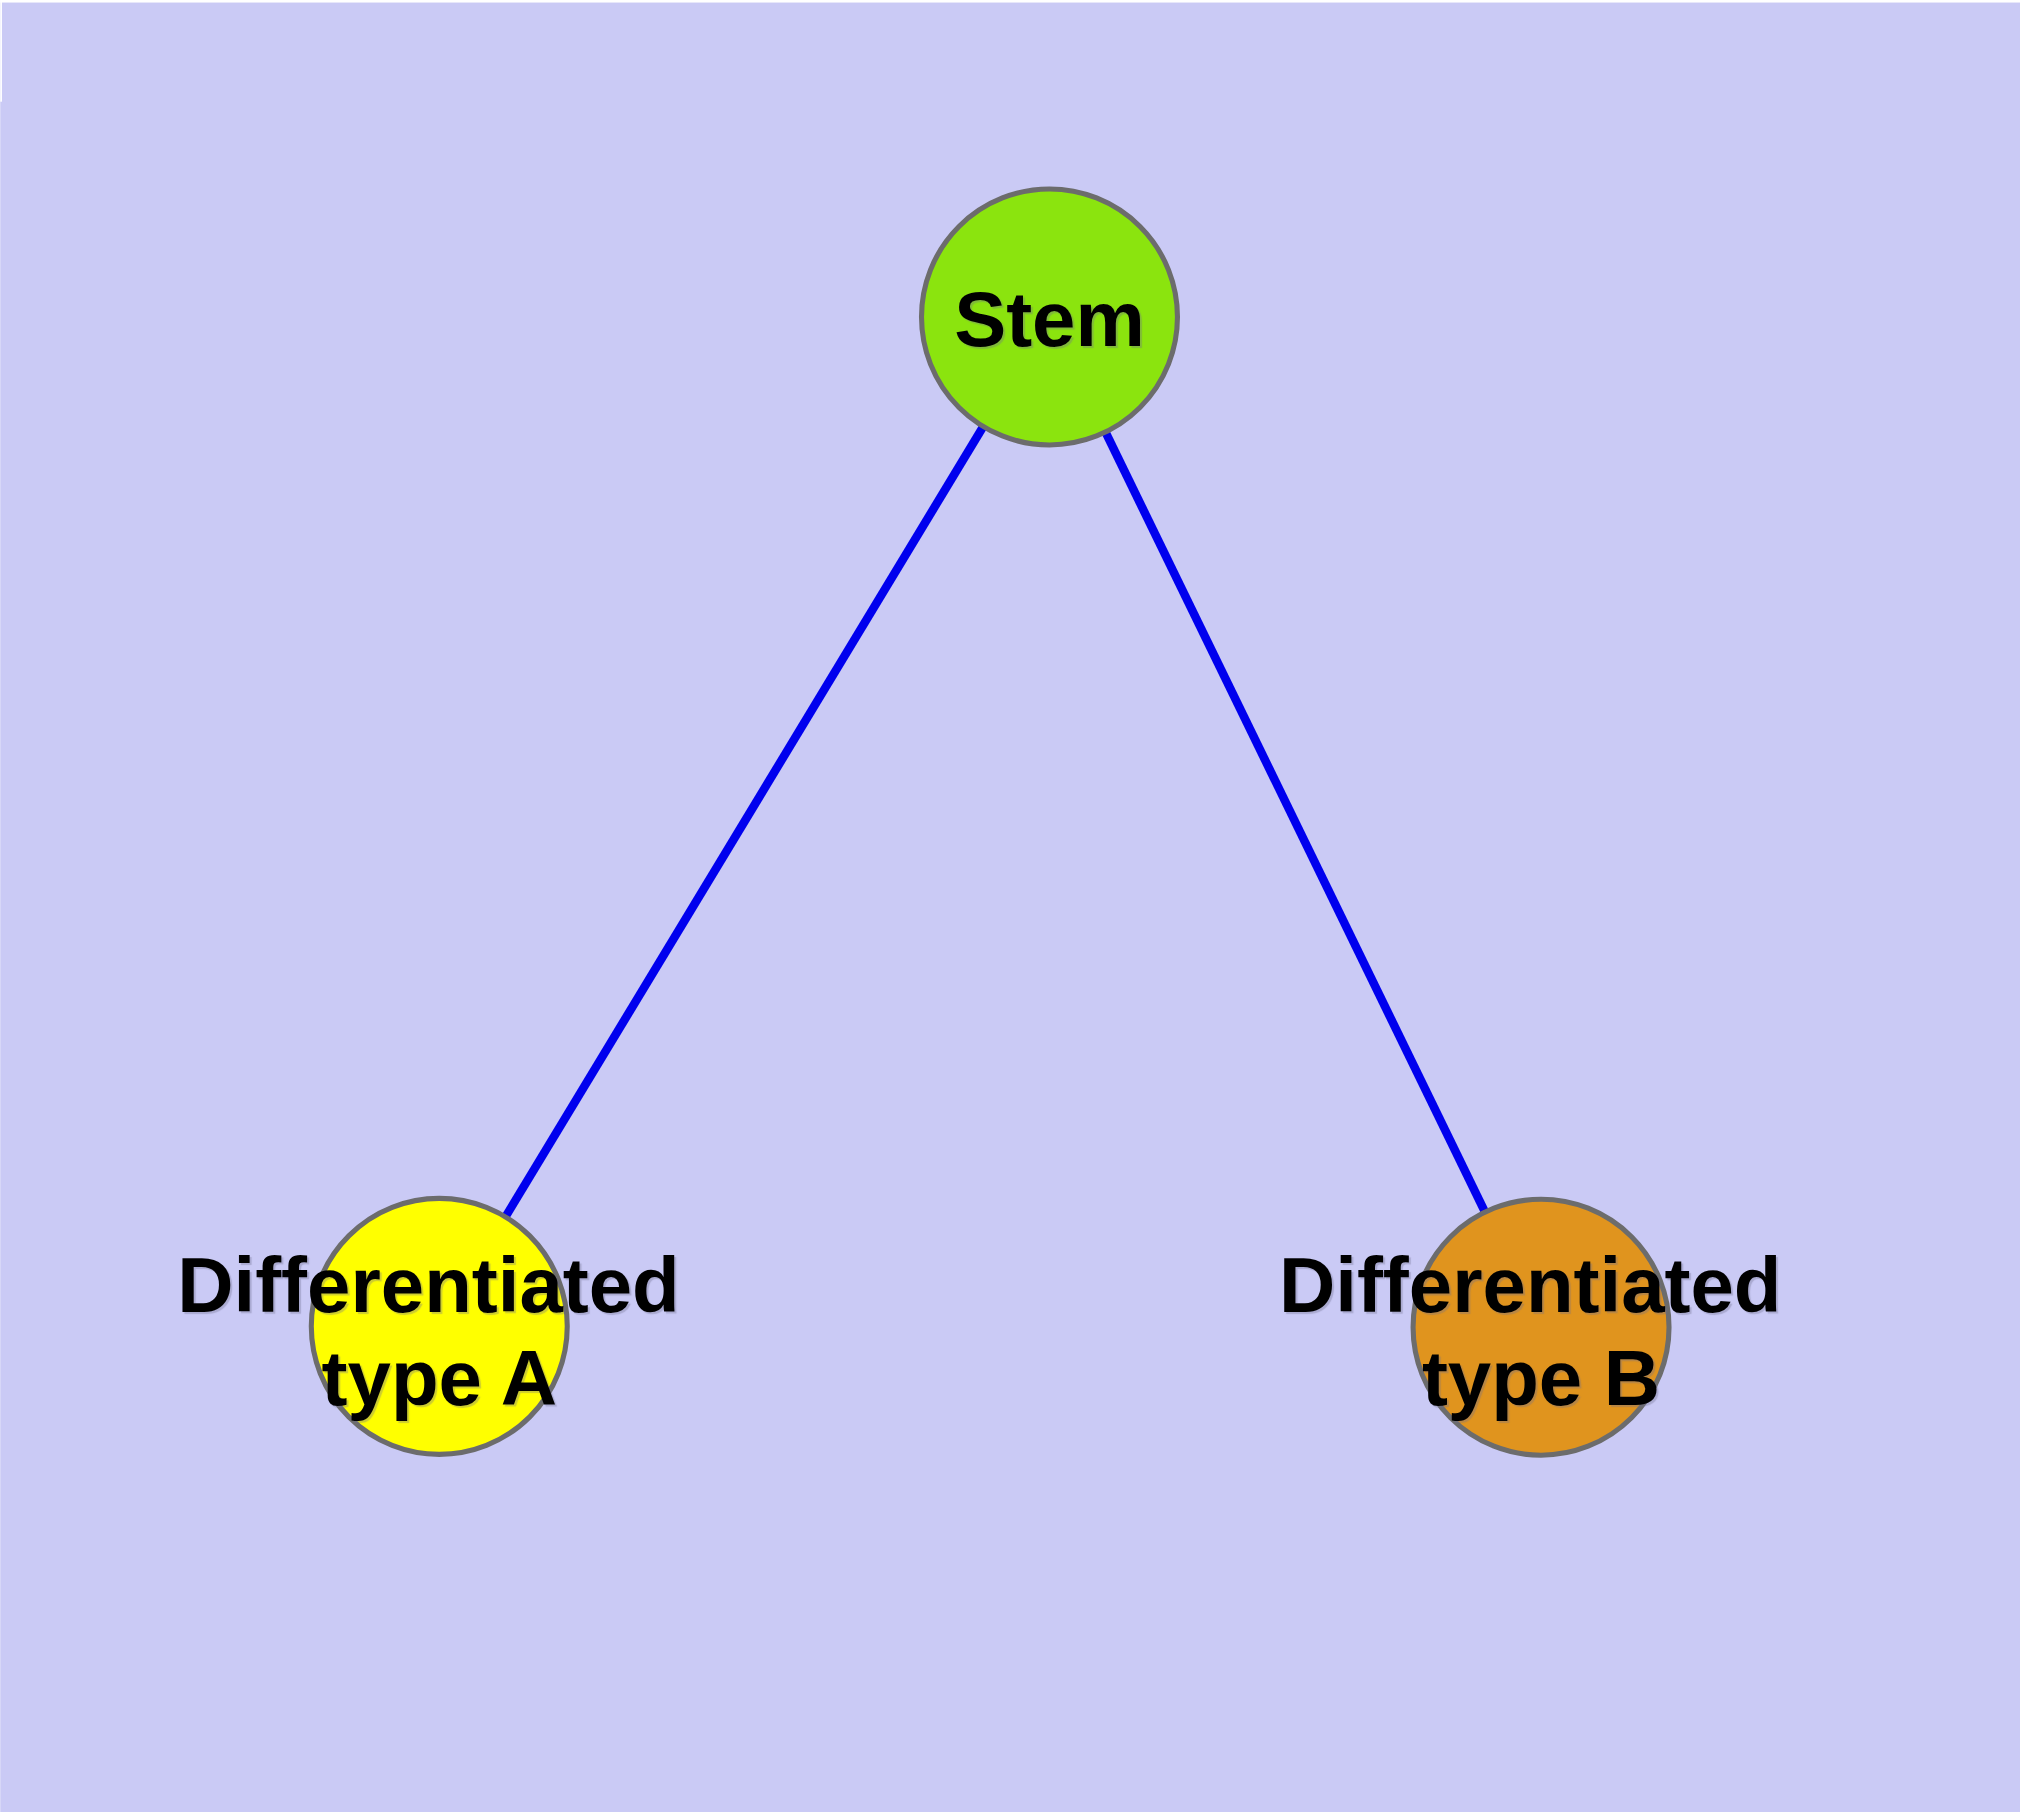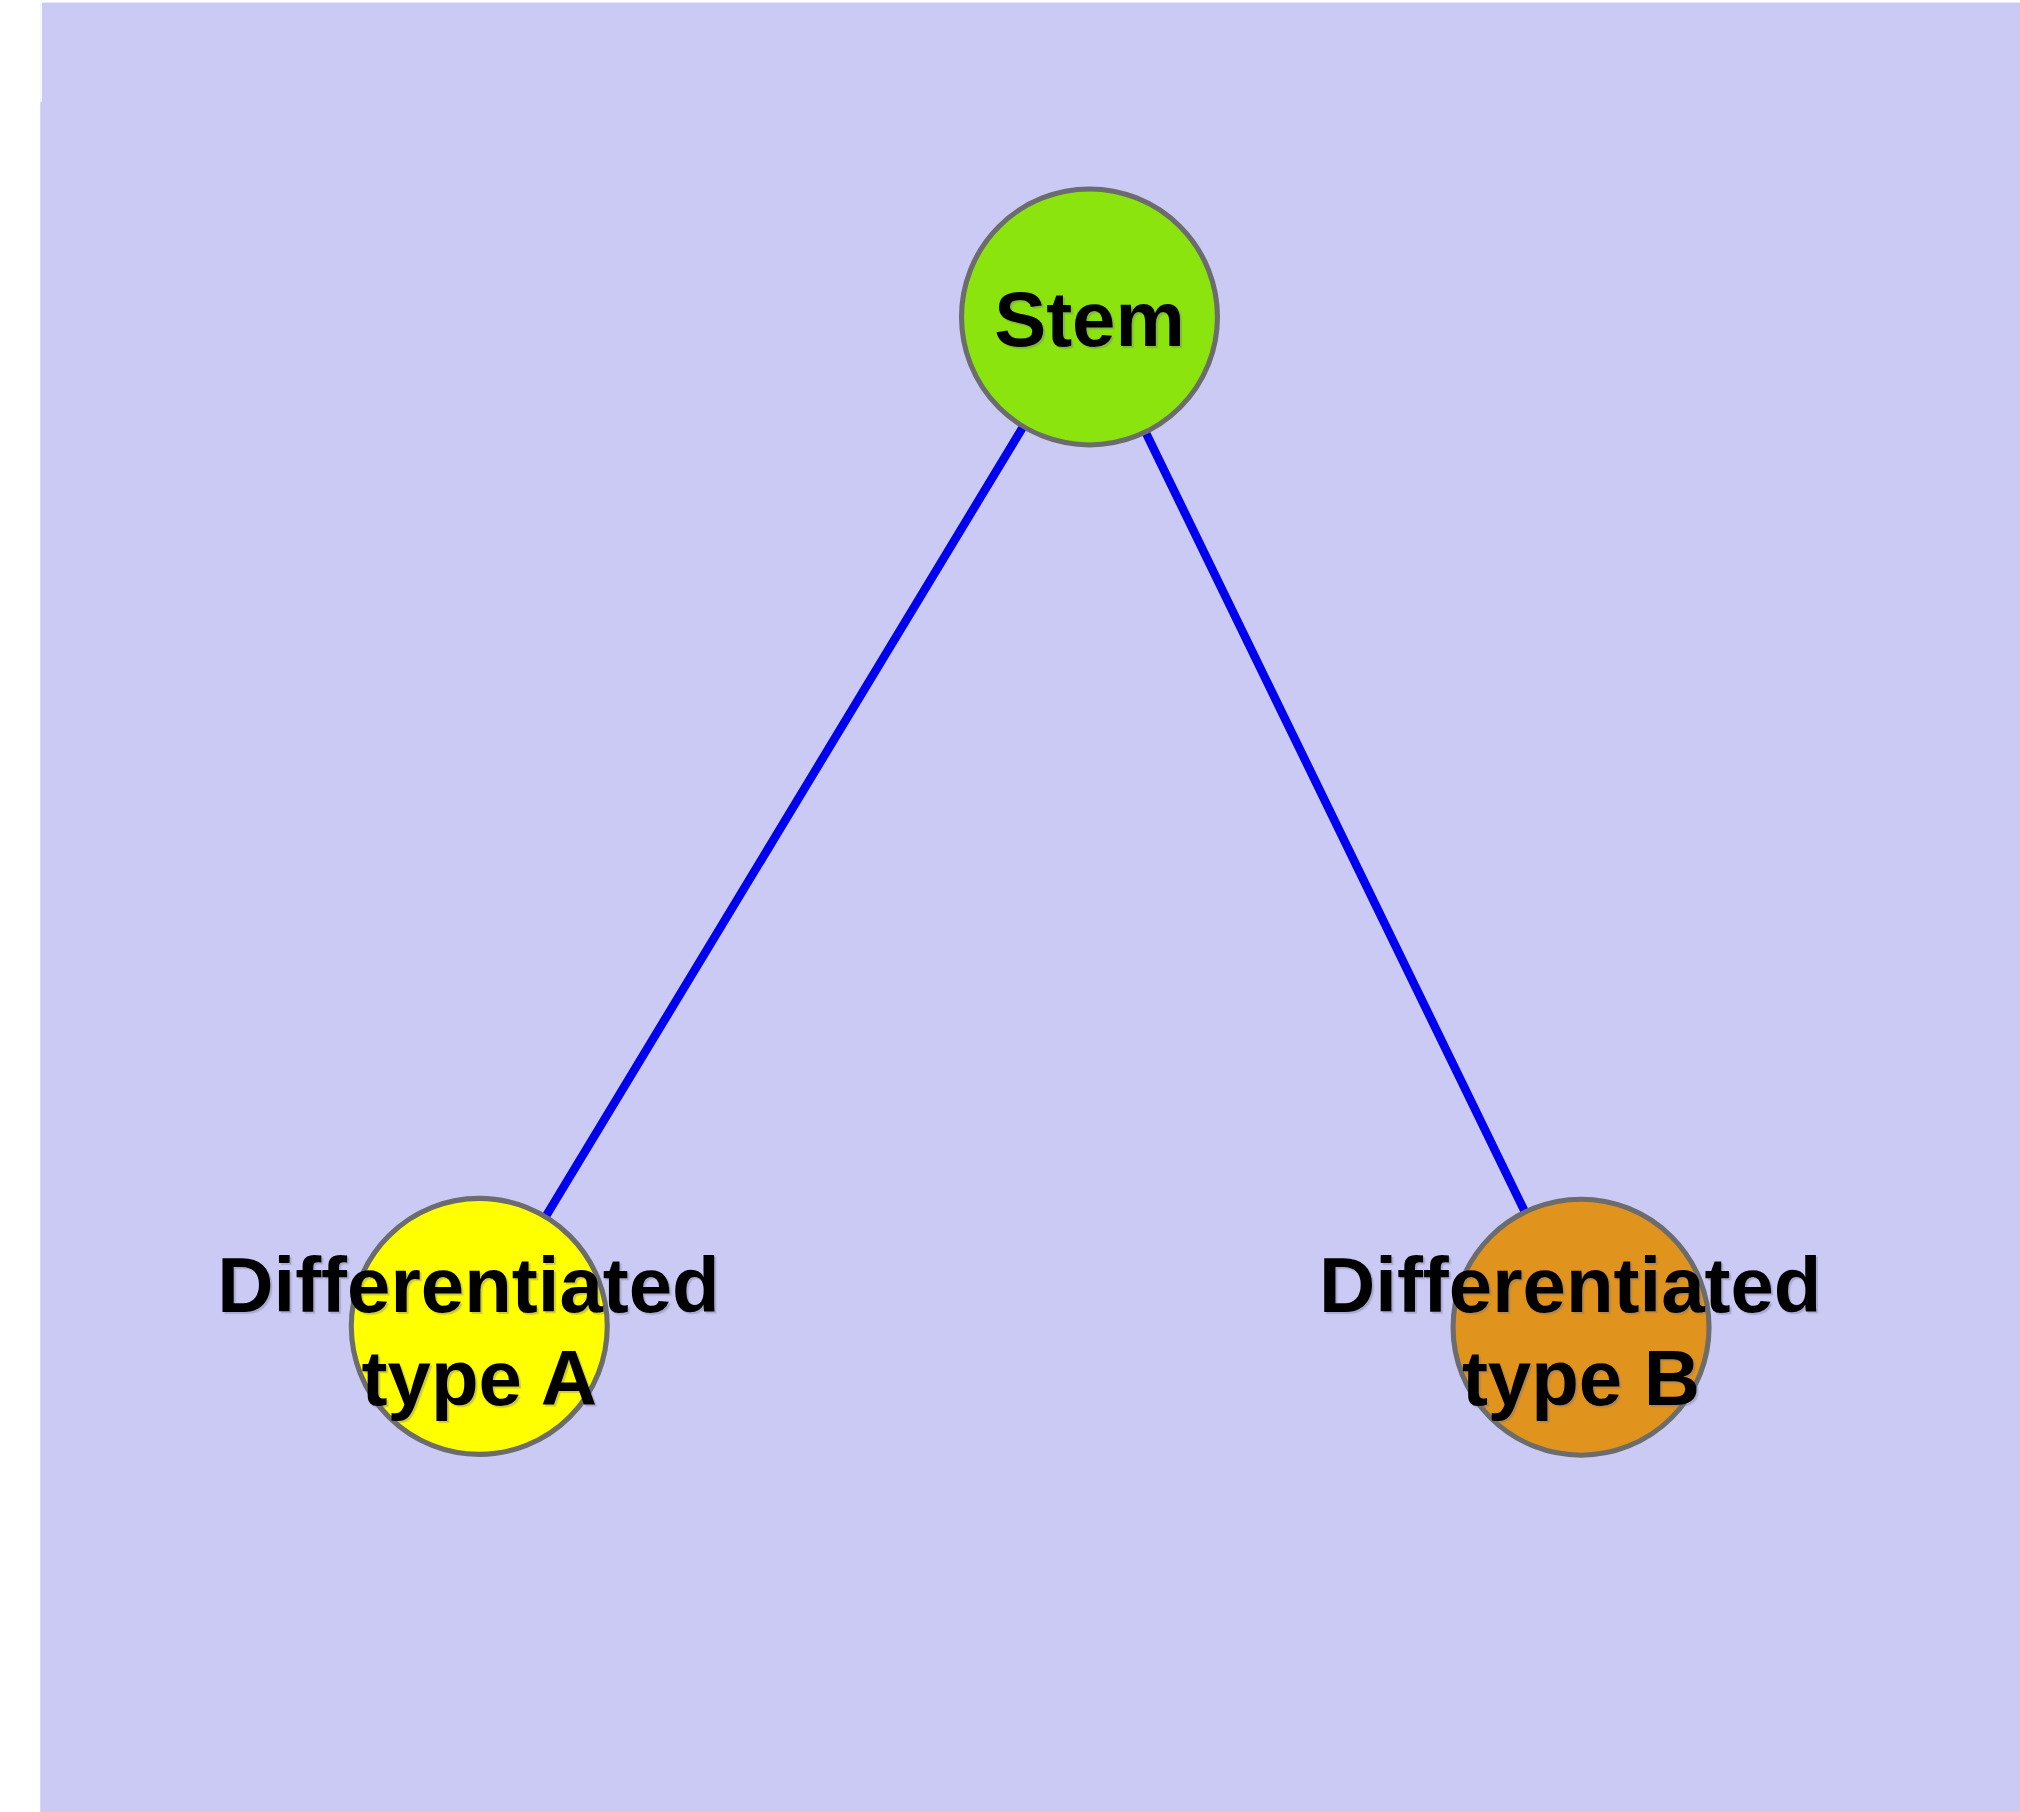--- a/index.html
+++ b/index.html
@@ -7,21 +7,20 @@
     padding: 0;
     background: #ffffff;
     width: 2021px;
     height: 1812px;
     overflow: hidden;
   }
   #stage {
     position: relative;
     width: 1965px;
     height: 1812px;
-    margin-left: 40px;
   }
   svg {
     display: block;
     width: 2021px;
     height: 1812px;
   }
   .edge {
     stroke-width: 10px;
     stroke-linecap: butt;
     fill: none;

